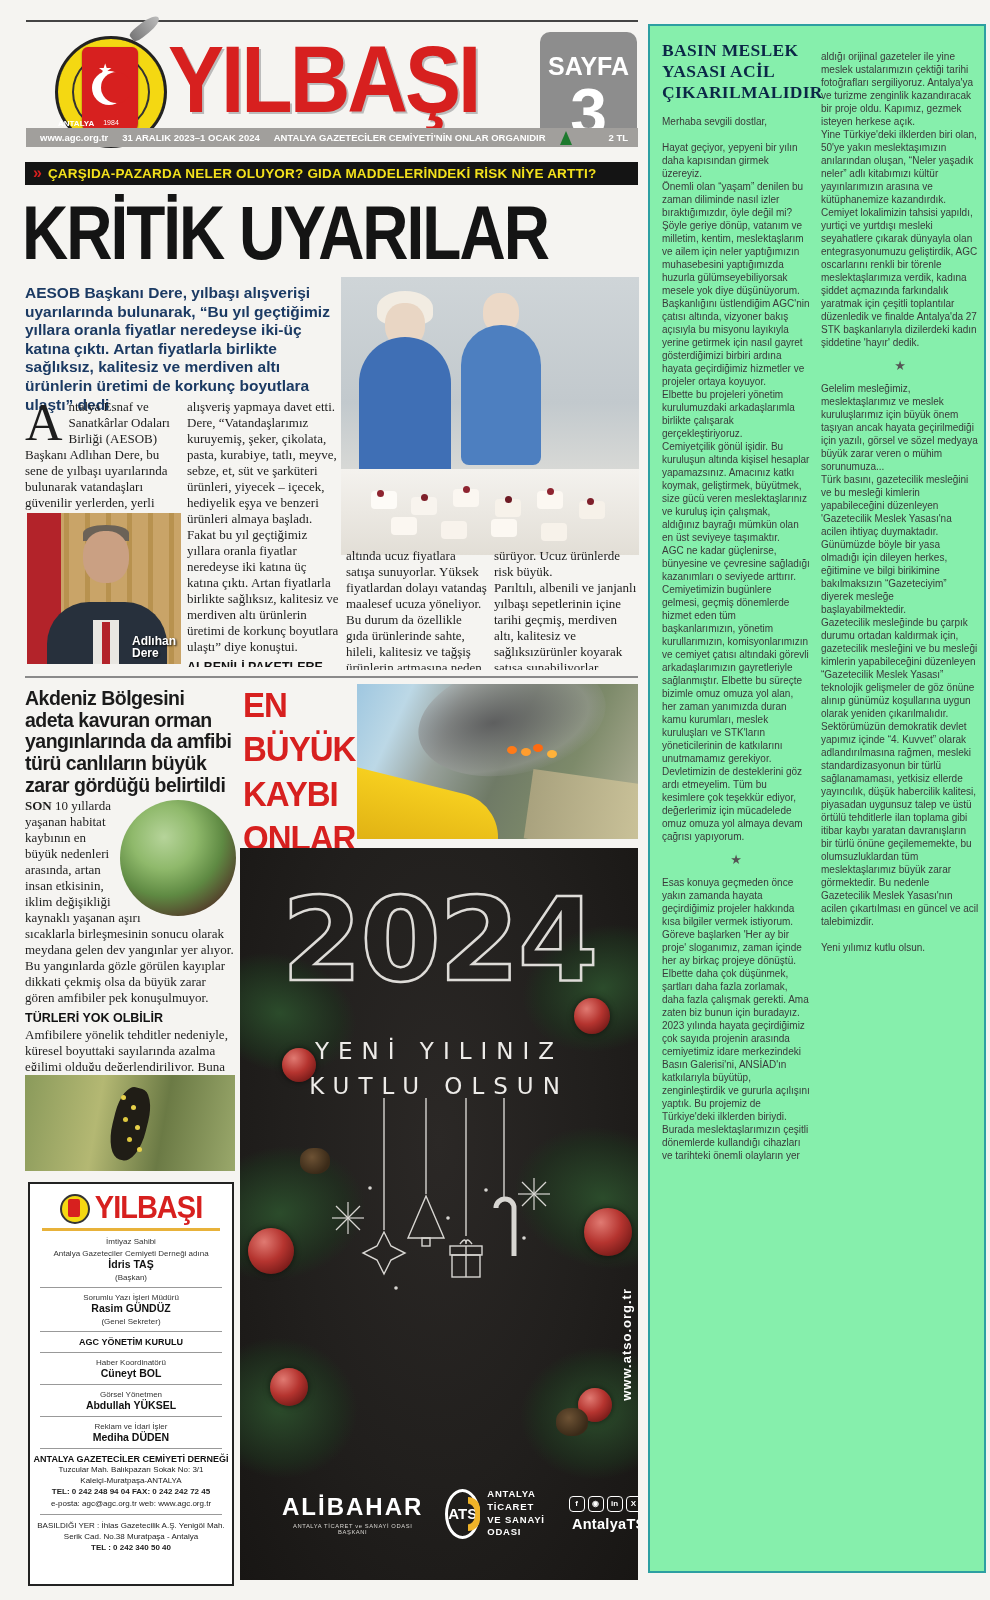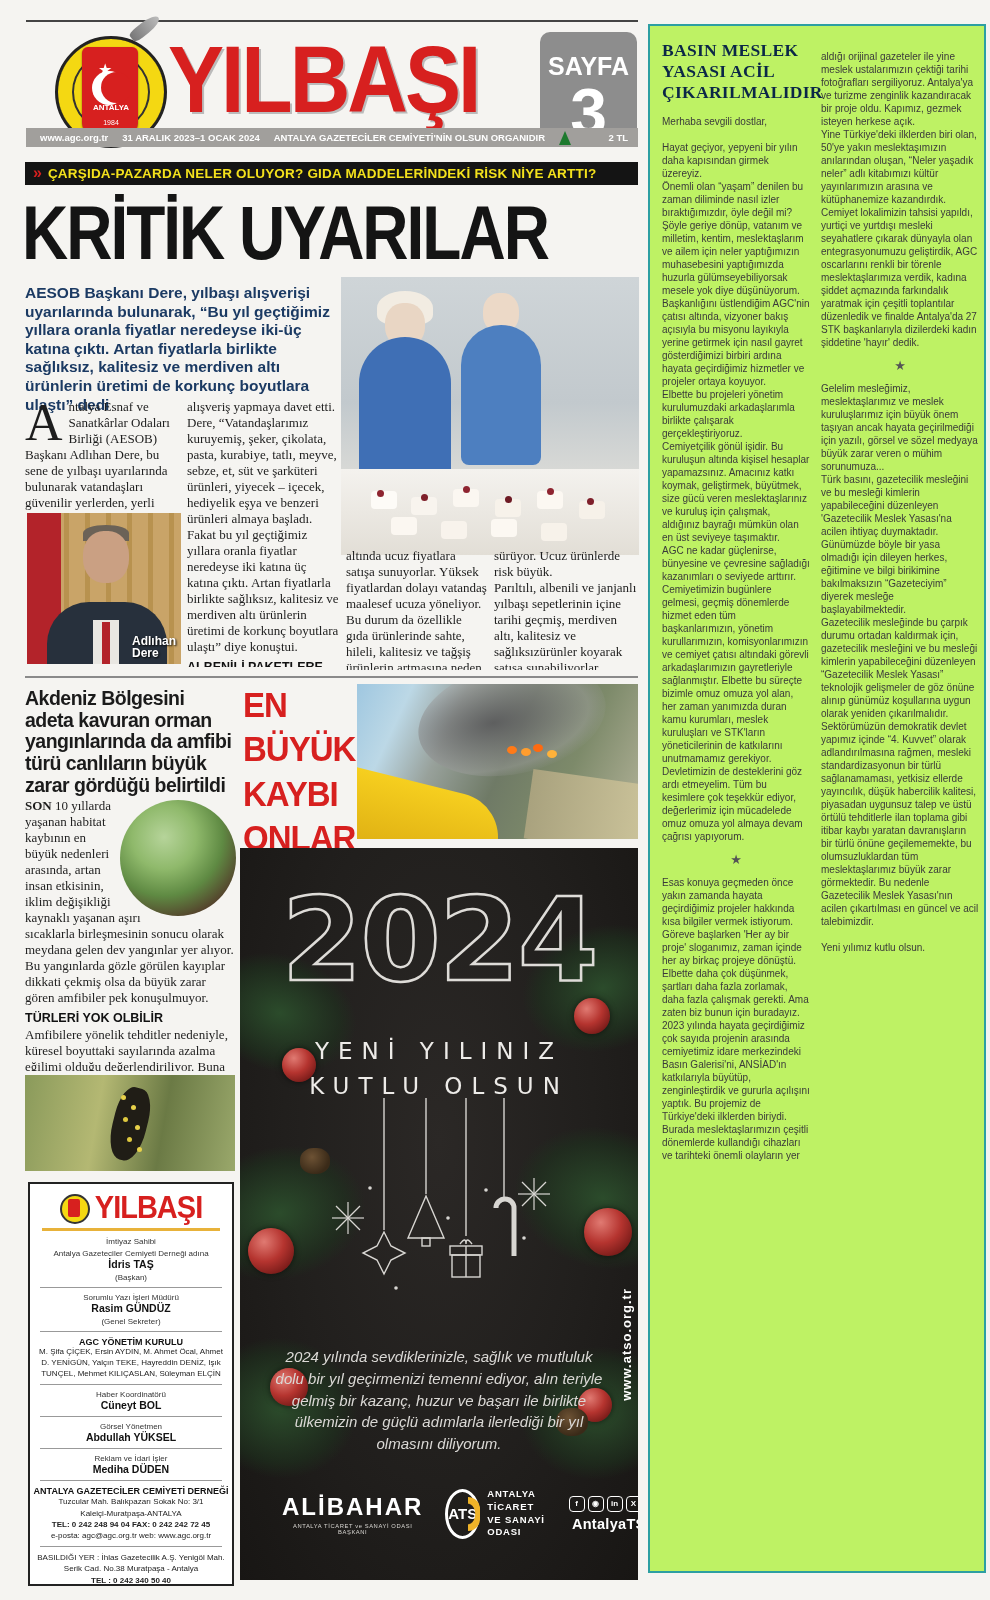--- a/index.html
+++ b/index.html
@@ -8,21 +8,21 @@
   .abs{position:absolute;}
   .prelines{white-space:pre-line;}
 
   
   .toprule{left:26px;top:20px;width:612px;height:2px;background:#444;}
   .emblem{left:55px;top:36px;width:106px;height:106px;border-radius:50%;background:#f4d812;border:3px solid #222;box-shadow:inset 0 0 0 14px #f4d812, inset 0 0 0 16px #333;}
   .emblem .shield{position:absolute;left:24px;top:8px;width:56px;height:86px;background:#d7201f;border-radius:6px 6px 10px 10px;box-shadow:0 1px 2px rgba(0,0,0,.5);}
   .emblem .star{position:absolute;left:40px;top:12px;color:#fff;font-size:16px;}
   .emblem .crescent{position:absolute;left:34px;top:32px;width:34px;height:34px;border-radius:50%;background:#fff;}
   .emblem .crescent:after{content:"";position:absolute;left:9px;top:1px;width:31px;height:31px;border-radius:50%;background:#d7201f;}
-  .emblem .city{position:absolute;left:0;top:64px;width:100%;text-align:center;color:#fff;font-size:8px;font-weight:bold;}
+  .emblem .city{position:absolute;left:0;top:80px;width:100%;color:#fff;font-size:8px;font-weight:bold;}
   .emblem .year{position:absolute;left:0;top:80px;width:100%;text-align:center;color:#fff;font-size:7px;}
   .quill{left:128px;top:22px;width:34px;height:12px;background:linear-gradient(90deg,#777,#bbb);border-radius:50% 90% 90% 50%;transform:rotate(-38deg);}
   .paper-title{left:168px;top:26px;font-size:84px;font-weight:900;color:#d7201f;letter-spacing:-3px;transform:scaleY(1.12);transform-origin:top left;text-shadow:2px 2px 0 #bbb;}
   .pagebox{left:540px;top:32px;width:97px;height:113px;background:#8d8d8d;border-radius:10px;text-align:center;color:#fff;}
   .pagebox .pl{font-size:25px;font-weight:900;margin-top:20px;letter-spacing:0;}
   .pagebox .pn{font-size:66px;font-weight:900;line-height:.95;}
   .infobar{left:26px;top:128px;width:612px;height:19px;background:#a19f9c;color:#fff;font-size:9.5px;font-weight:bold;display:flex;align-items:center;}
   .infobar span{margin-left:14px;white-space:nowrap;}
   .infobar .price{margin-left:auto;margin-right:10px;}
   .treeicon{width:0;height:0;border-left:6px solid transparent;border-right:6px solid transparent;border-bottom:14px solid #1d7a2e;display:inline-block;margin-left:30px;}
@@ -112,21 +112,21 @@
   .atscircle{width:44px;height:44px;border-radius:50%;border:3px solid #fff;color:#fff;font-weight:900;font-size:15px;display:flex;align-items:center;justify-content:center;position:relative;}
   .atscircle:after{content:"";position:absolute;right:-3px;top:5px;width:12px;height:34px;background:radial-gradient(ellipse at left,transparent 40%,#f0b429 45%);border-radius:0 20px 20px 0;}
   .atsname{color:#fff;font-size:9.5px;font-weight:bold;letter-spacing:.8px;line-height:1.35;}
   .socialblock{margin-left:18px;text-align:center;}
   .socialrow{display:flex;gap:3px;justify-content:center;}
   .sic{width:14px;height:14px;border:1.3px solid #fff;border-radius:4px;color:#fff;font-size:8px;font-weight:bold;display:flex;align-items:center;justify-content:center;}
   .handle{color:#fff;font-weight:900;font-size:14.5px;margin-top:4px;letter-spacing:.3px;}
   .vsite{position:absolute;right:4px;top:440px;writing-mode:vertical-rl;transform:rotate(180deg);color:#fff;font-weight:bold;font-size:13px;letter-spacing:1px;}
 
   
-  .rightpanel{left:648px;top:24px;width:338px;height:1549px;background:#bef264;border:2.5px solid #2d9fa2;box-sizing:border-box;padding:14px 12px;display:flex;gap:11px;overflow:hidden;}
+  .rightpanel{left:648px;top:24px;width:338px;height:1549px;background:#86efac;border:2.5px solid #2d9fa2;box-sizing:border-box;padding:14px 12px;display:flex;gap:11px;overflow:hidden;}
   .rp-l{width:148px;flex:none;}
   .rp-r{width:158px;flex:none;}
   .rptitle{font-family:"Liberation Serif",serif;font-weight:bold;font-size:17.5px;line-height:1.2;color:#0b2747;letter-spacing:.3px;margin-bottom:12px;}
   .rptext{font-size:10px;line-height:1.3;color:#3a3a3a;}
   .star{ text-align:center;color:#555;font-size:13px;margin:9px 0;}
   .idcard{width:158px;}
   .itphoto{width:158px;height:212px;position:relative;background:linear-gradient(#c9c6bd,#b5b2a8);overflow:hidden;}
   .itphoto .flag{position:absolute;left:0;top:0;width:46px;height:130px;background:#c0272d;}
   .itphoto .cres{position:absolute;left:8px;top:34px;width:26px;height:26px;border-radius:50%;background:#fff;}
   .itphoto .cres:after{content:"";position:absolute;left:7px;top:1px;width:24px;height:24px;border-radius:50%;background:#c0272d;}
@@ -155,21 +155,21 @@
   </div>
   <div class="abs quill"></div>
   <div class="abs paper-title">YILBAŞI</div>
   <div class="abs pagebox">
     <div class="pl">SAYFA</div>
     <div class="pn">3</div>
   </div>
   <div class="abs infobar">
     <span>www.agc.org.tr</span>
     <span>31 ARALIK 2023–1 OCAK 2024</span>
-    <span>ANTALYA GAZETECİLER CEMİYETİ'NİN OLSUN ORGANIDIR</span>
+    <span>ANTALYA GAZETECİLER CEMİYETİ'NİN ONLAR ORGANIDIR</span>
     <span class="treeicon"></span>
     <span class="price">2 TL</span>
   </div>
 
   <div class="abs kicker">
     <span class="chev">»</span>
     <span class="ktext">ÇARŞIDA-PAZARDA NELER OLUYOR?  GIDA MADDELERİNDEKİ RİSK NİYE ARTTI?</span>
   </div>
   <div class="abs mainhead">KRİTİK UYARILAR</div>
 
@@ -233,21 +233,20 @@
     <div class="lbl">İmtiyaz Sahibi</div>
     <div class="lbl">Antalya Gazeteciler Cemiyeti Derneği adına</div>
     <div class="nm">İdris TAŞ</div>
     <div class="lbl">(Başkan)</div>
     <hr>
     <div class="lbl">Sorumlu Yazı İşleri Müdürü</div>
     <div class="nm">Rasim GÜNDÜZ</div>
     <div class="lbl">(Genel Sekreter)</div>
     <hr>
     <div class="nm" style="font-size:9px">AGC YÖNETİM KURULU</div>
-    <div class="board">M. Şifa ÇİÇEK, Ersin AYDIN, M. Ahmet Öcal, Ahmet D. YENİGÜN, Yalçın TEKE, Hayreddin DENİZ, Işık TUNÇEL, Mehmet KILIÇASLAN, Süleyman ELÇİN</div>
     <hr>
     <div class="lbl">Haber Koordinatörü</div>
     <div class="nm">Cüneyt BOL</div>
     <hr>
     <div class="lbl">Görsel Yönetmen</div>
     <div class="nm">Abdullah YÜKSEL</div>
     <hr>
     <div class="lbl">Reklam ve İdari İşler</div>
     <div class="nm">Mediha DÜDEN</div>
     <hr>
@@ -318,21 +317,20 @@
       </g>
       <g fill="#d8d6d2">
         <circle cx="44" cy="90" r="1.8"></circle>
           <circle cx="122" cy="120" r="1.8"></circle>
           <circle cx="160" cy="92" r="1.8"></circle>
           <circle cx="198" cy="140" r="1.8"></circle>
           <circle cx="70" cy="190" r="1.8"></circle>
       </g>
     </svg>
 
-    <div class="msg">2024 yılında sevdiklerinizle, sağlık ve mutluluk dolu bir yıl geçirmenizi temenni ediyor, alın teriyle gelmiş bir kazanç, huzur ve başarı ile birlikte ülkemizin de güçlü adımlarla ilerlediği bir yıl olmasını diliyorum.</div>
 
     <div class="logos">
       <div class="alibahar">
         <div class="an">ALİBAHAR</div>
         <div class="at">ANTALYA TİCARET ve SANAYİ ODASI BAŞKANI</div>
       </div>
       <div class="ats">
         <div class="atscircle">ATS</div>
         <div class="atsname">
           <div>ANTALYA TİCARET</div>

